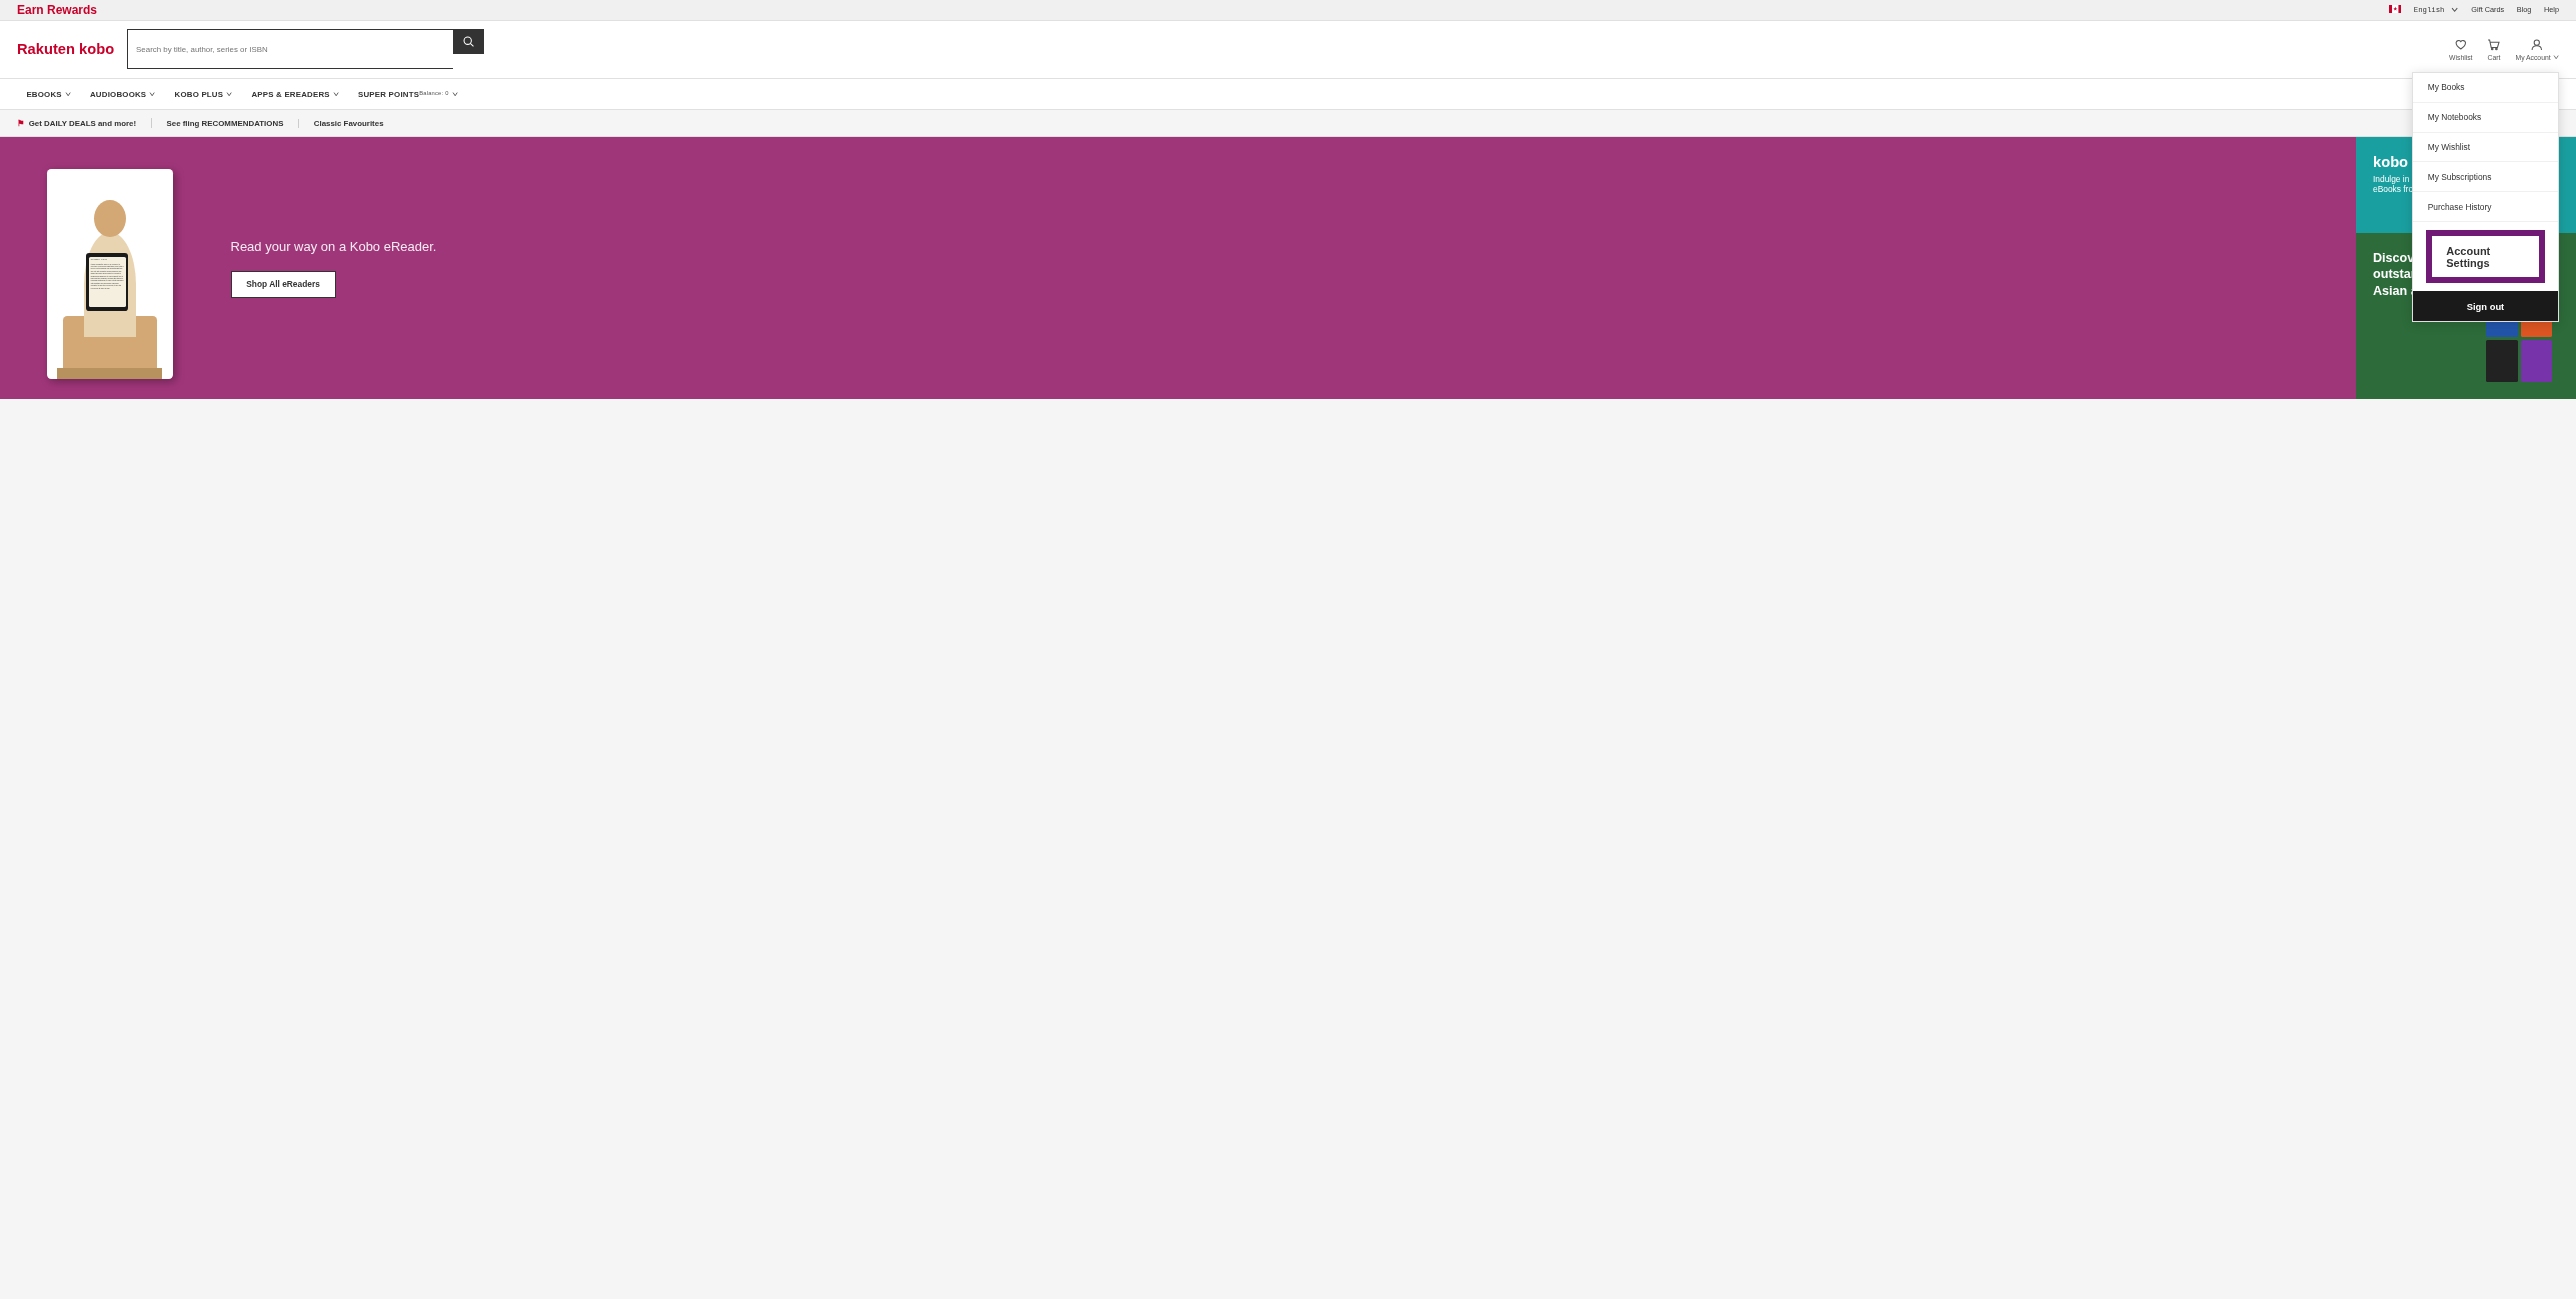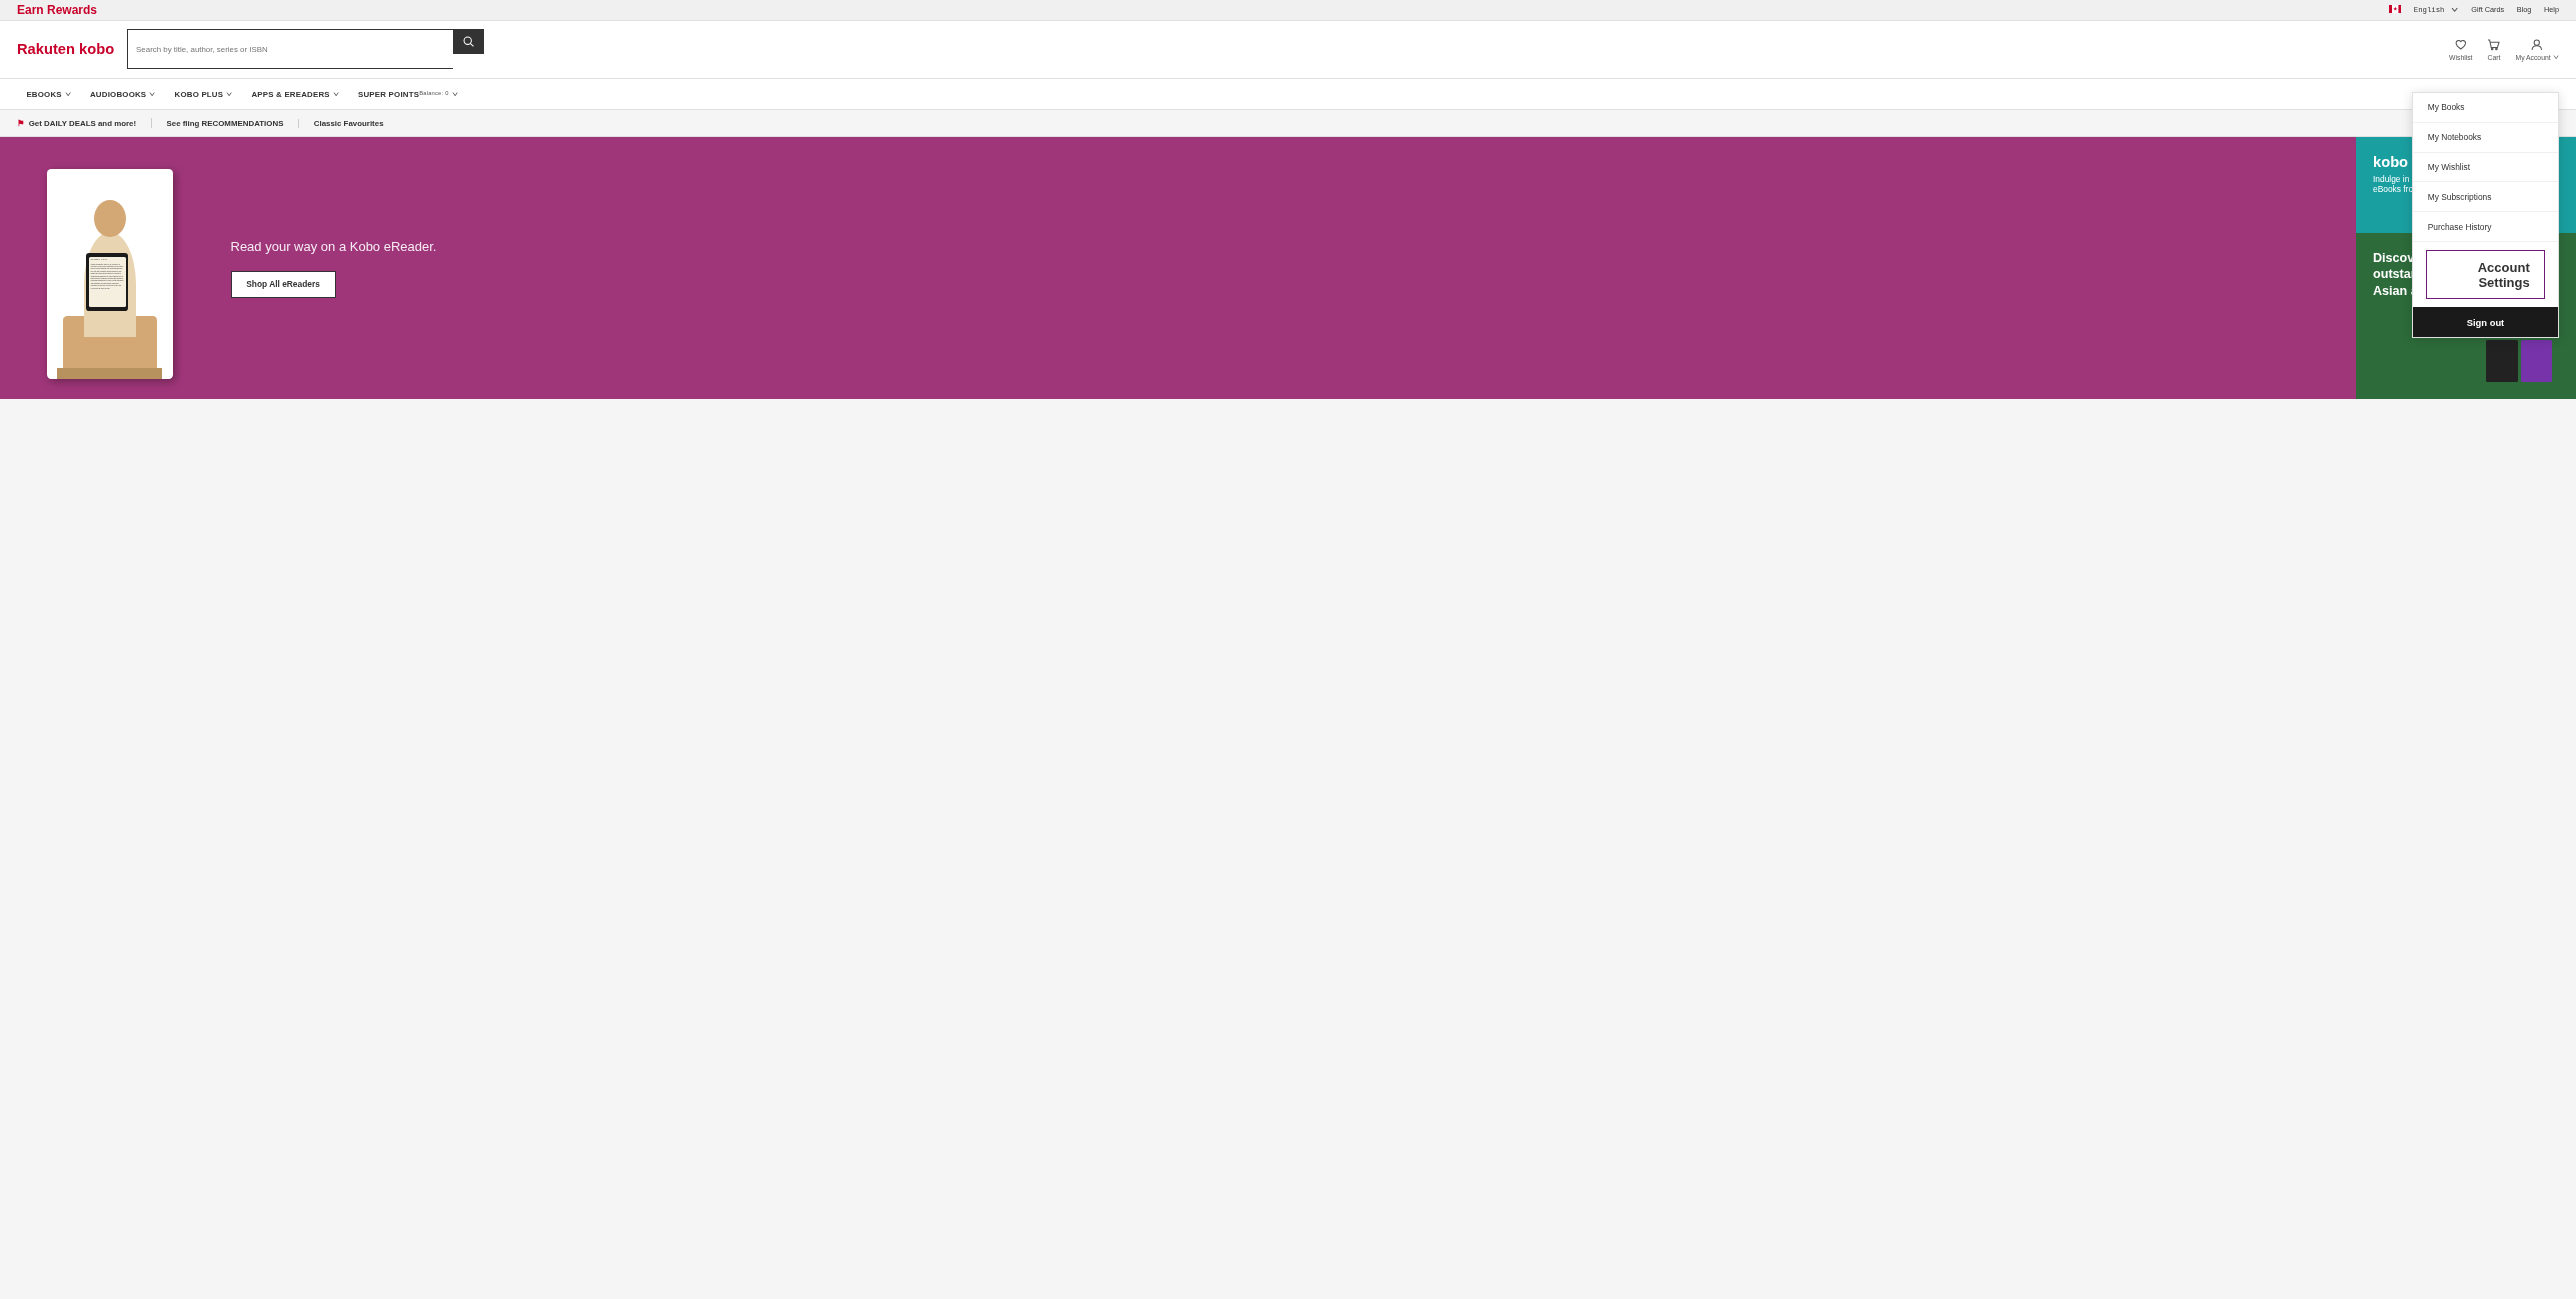--- a/index.html
+++ b/index.html
@@ -179,49 +179,49 @@
       border-radius: 1.6px;
     }
     .book-cover-1 { background: #e8a020; }
     .book-cover-2 { background: #d44040; }
     .book-cover-3 { background: #2060c0; }
     .book-cover-4 { background: #e06030; }
     .book-cover-5 { background: #404040; }
     .book-cover-6 { background: #8040a0; }
     .account-dropdown {
       position: absolute;
-      top: 92px;
+      top: 72px;
       right: 17px;
       background: white;
       border: 0.5px solid #e0e0e0;
       box-shadow: 0 2.1px 10.5px rgba(0,0,0,0.15);
       width: 147px;
       z-index: 100;
     }
     .dropdown-item {
       padding: 9.4px 14.7px;
       font-size: 8.4px;
       color: #333;
       cursor: pointer;
       display: block;
       text-decoration: none;
       border-bottom: 0.5px solid #f0f0f0;
     }
     .dropdown-item:last-child { border-bottom: none; }
     .dropdown-item-highlighted {
       padding: 8.4px 14.7px;
-      font-size: 13px;
+      font-size: 11px;
       color: #333;
       cursor: pointer;
       background: white;
-      border: 1px solid #701a75;
+      border: 6px solid #701a75;
       margin: 4.2px 6.3px;
       display: block;
       font-weight: 600;
-      text-align: right;
+      text-align: left;
     }
     .dropdown-signout {
       background: #1a1a1a;
       color: white;
       padding: 9.4px 14.7px;
       font-size: 9.4px;
       font-weight: 600;
       cursor: pointer;
       text-align: center;
       display: block;

